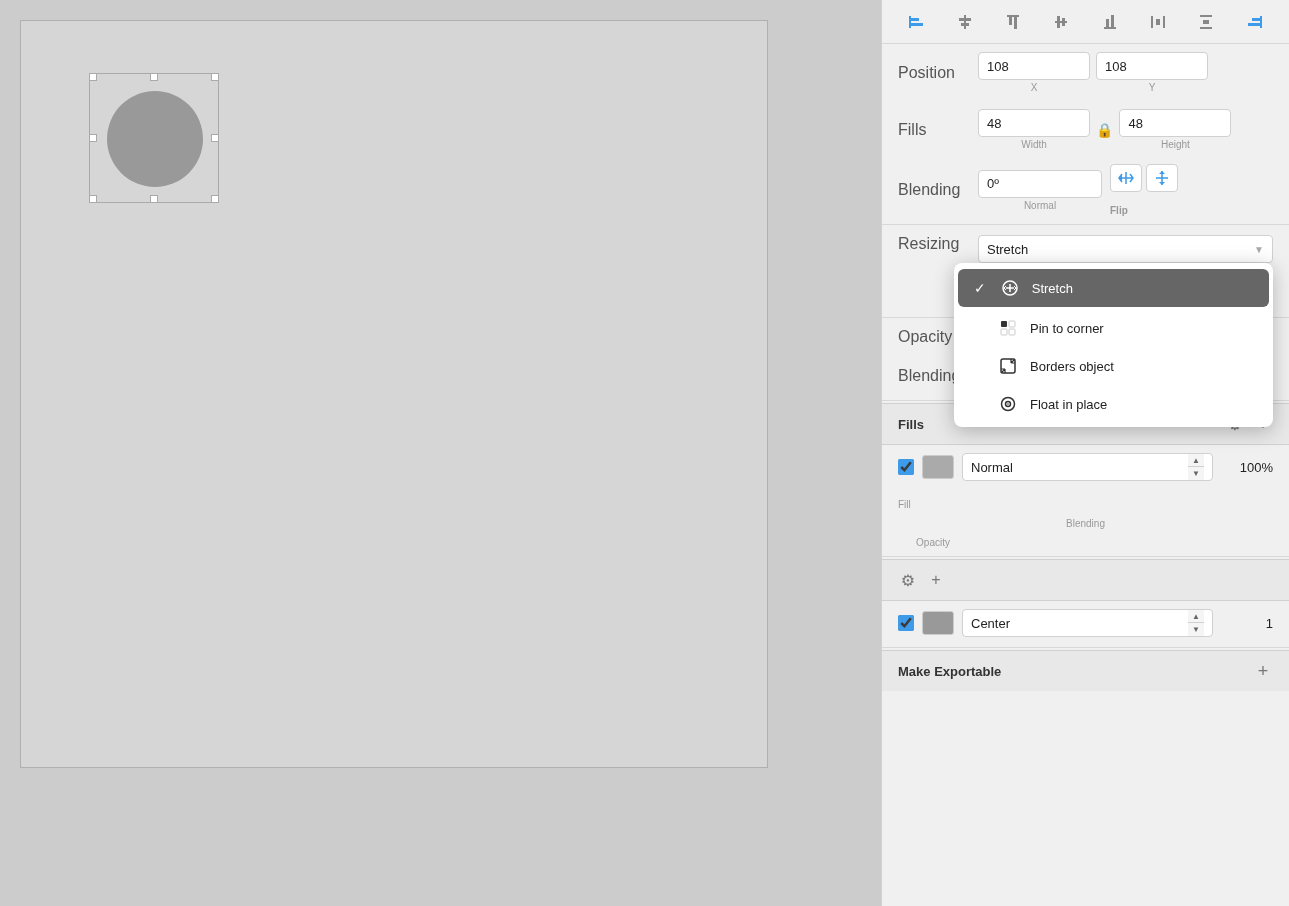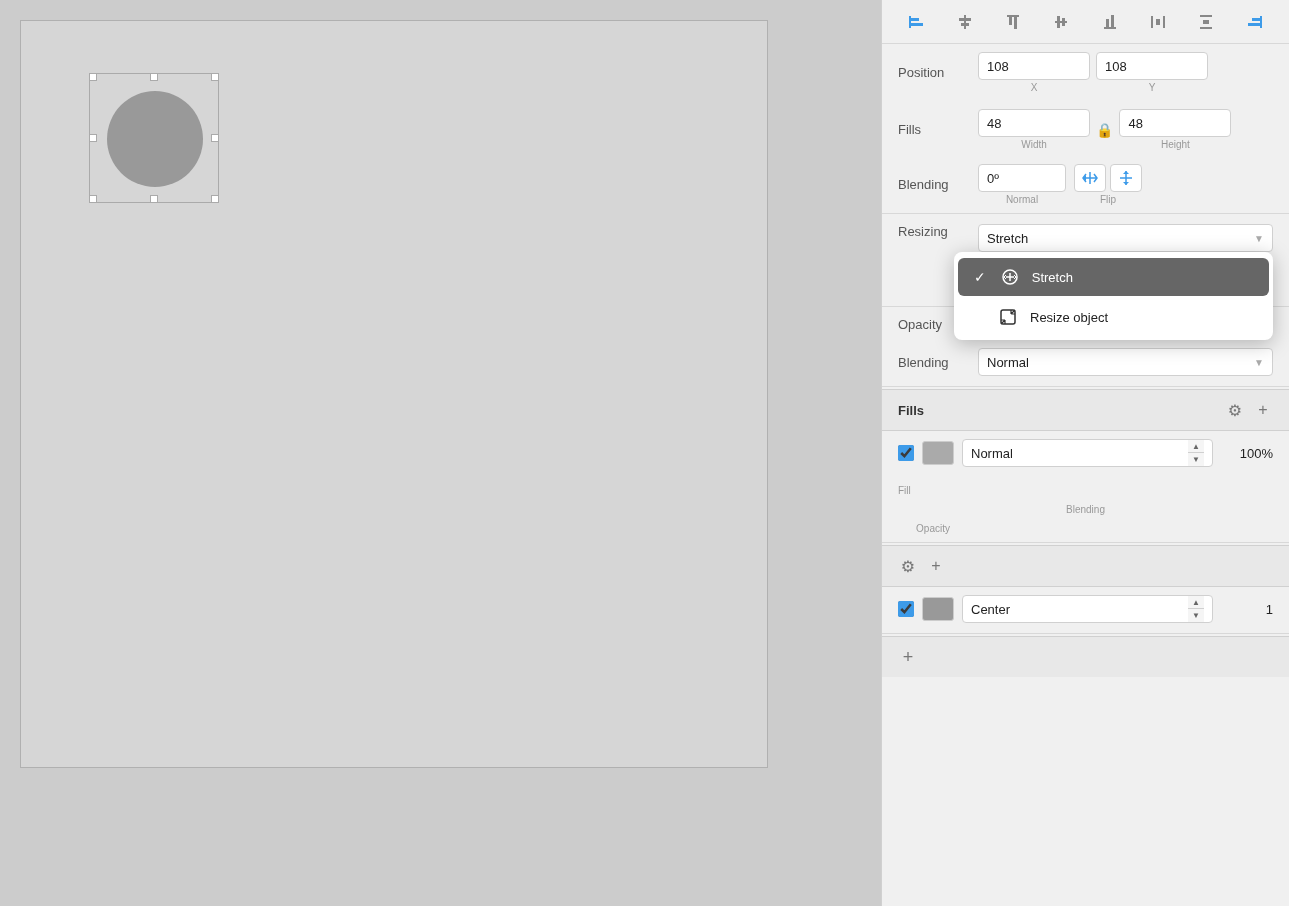--- a/index.html
+++ b/index.html
@@ -127,21 +127,21 @@
       display: flex;
       flex-direction: row;
       align-items: center;
       padding: 8px 16px;
       gap: 8px;
     }
 
     .prop-label {
       width: 72px;
       color: #555;
-      font-size: 13px;
+      font-size: 16px;
       flex-shrink: 0;
     }
 
     .prop-field-group {
       display: flex;
       flex-direction: row;
       gap: 6px;
       align-items: center;
       flex: 1;
     }
@@ -183,22 +183,23 @@
       display: flex;
       flex-direction: row;
       align-items: center;
       padding: 6px 16px;
       gap: 8px;
     }
 
     .flip-group {
       display: flex;
       flex-direction: column;
-      align-items: center;
-      gap: 2px;
+      align-items: flex-start;
+      gap: 13px;
+      font-weight: bold;
     }
 
     .flip-buttons {
       display: flex;
       flex-direction: row;
       gap: 4px;
     }
 
     .flip-btn {
       width: 32px;
@@ -636,21 +637,21 @@
         <div class="prop-field-wrap">
           <input class="prop-input" type="text" value="48" style="">
           <span class="prop-input-sublabel">Height</span>
         </div>
       </div>
     </div>
 
     <div class="transform-row">
       <div class="prop-label">Blending</div>
       <div class="prop-field-wrap">
-        <input class="prop-input" type="text" value="0º" style="width: 88px;">
+        <input class="prop-input" type="text" value="0º" style="width: 124px;">
         <span class="prop-input-sublabel">Normal</span>
       </div>
       <div class="flip-group">
         <div class="flip-buttons">
           <div class="flip-btn">
             <svg width="18" height="18" viewBox="0 0 18 18" fill="none">
               <path d="M2 9h14M9 3v12M5 5l-3 4 3 4M13 5l3 4-3 4" stroke="#3d9be9" stroke-width="1.5" fill="none"></path>
               <polygon points="2,9 5,6 5,12" fill="#3d9be9"></polygon>
             </svg>
           </div>
@@ -682,33 +683,56 @@
           <div class="dropdown-item-icon">
             <svg width="18" height="18" viewBox="0 0 18 18" fill="none">
               <circle cx="9" cy="9" r="7" stroke="white" stroke-width="1.5" fill="none"></circle>
               <path d="M5 9h8M9 5v8" stroke="white" stroke-width="1.5"></path>
               <path d="M3 9l2-2M3 9l2 2M15 9l-2-2M15 9l-2 2" stroke="white" stroke-width="1"></path>
             </svg>
           </div>
           <span>Stretch</span>
         </div>
 
+        <div class="dropdown-item">
+          <span style="width:16px;"></span>
+          <div class="dropdown-item-icon">
+            <svg width="18" height="18" viewBox="0 0 18 18" fill="none">
+              <rect x="2" y="2" width="6" height="6" rx="1" fill="#333"></rect>
+              <rect x="10" y="2" width="6" height="6" rx="1" stroke="#ccc" stroke-width="1" fill="white"></rect>
+              <rect x="2" y="10" width="6" height="6" rx="1" stroke="#ccc" stroke-width="1" fill="white"></rect>
+              <rect x="10" y="10" width="6" height="6" rx="1" stroke="#ccc" stroke-width="1" fill="white"></rect>
+            </svg>
+          </div>
+          <span>Pin to corner</span>
+        </div>
 
         <div class="dropdown-item">
           <span style="width:16px;"></span>
           <div class="dropdown-item-icon">
             <svg width="18" height="18" viewBox="0 0 18 18" fill="none">
               <rect x="2" y="2" width="14" height="14" rx="2" stroke="#333" stroke-width="1.5" fill="none"></rect>
               <path d="M12 6l4-4M12 6h4M12 6V2" stroke="#333" stroke-width="1.2"></path>
               <path d="M6 12l-4 4M6 12H2M6 12v4" stroke="#333" stroke-width="1.2"></path>
             </svg>
           </div>
-          <span>Resize object</span>
-        </div>
-
+          <span>Borders object</span>
+        </div>
+
+        <div class="dropdown-item">
+          <span style="width:16px;"></span>
+          <div class="dropdown-item-icon">
+            <svg width="18" height="18" viewBox="0 0 18 18" fill="none">
+              <circle cx="9" cy="9" r="6.5" stroke="#333" stroke-width="1.5" fill="none"></circle>
+              <circle cx="9" cy="9" r="2.5" stroke="#333" stroke-width="1.5" fill="none"></circle>
+              <circle cx="9" cy="9" r="0.8" fill="#333"></circle>
+            </svg>
+          </div>
+          <span>Float in place</span>
+        </div>
       </div>
     </div>
 
     <div class="noshare-row">
       <div class="prop-label"></div>
       <div class="select-display noshare-select">
         <span style="font-style:italic;">No Share</span>
         <span class="chevron">⌃</span>
       </div>
     </div>
@@ -779,17 +803,18 @@
           <div class="stepper-up">▲</div>
           <div class="stepper-down">▼</div>
         </div>
       </div>
       <div class="fill-opacity-value">1</div>
     </div>
 
     <div class="divider"></div>
 
     <div class="exportable-row">
+      <span class="exportable-title">Make Exportable</span>
       <div class="add-btn">+</div>
     </div>
 
   </div>
 </div>
 
 </body></html>

